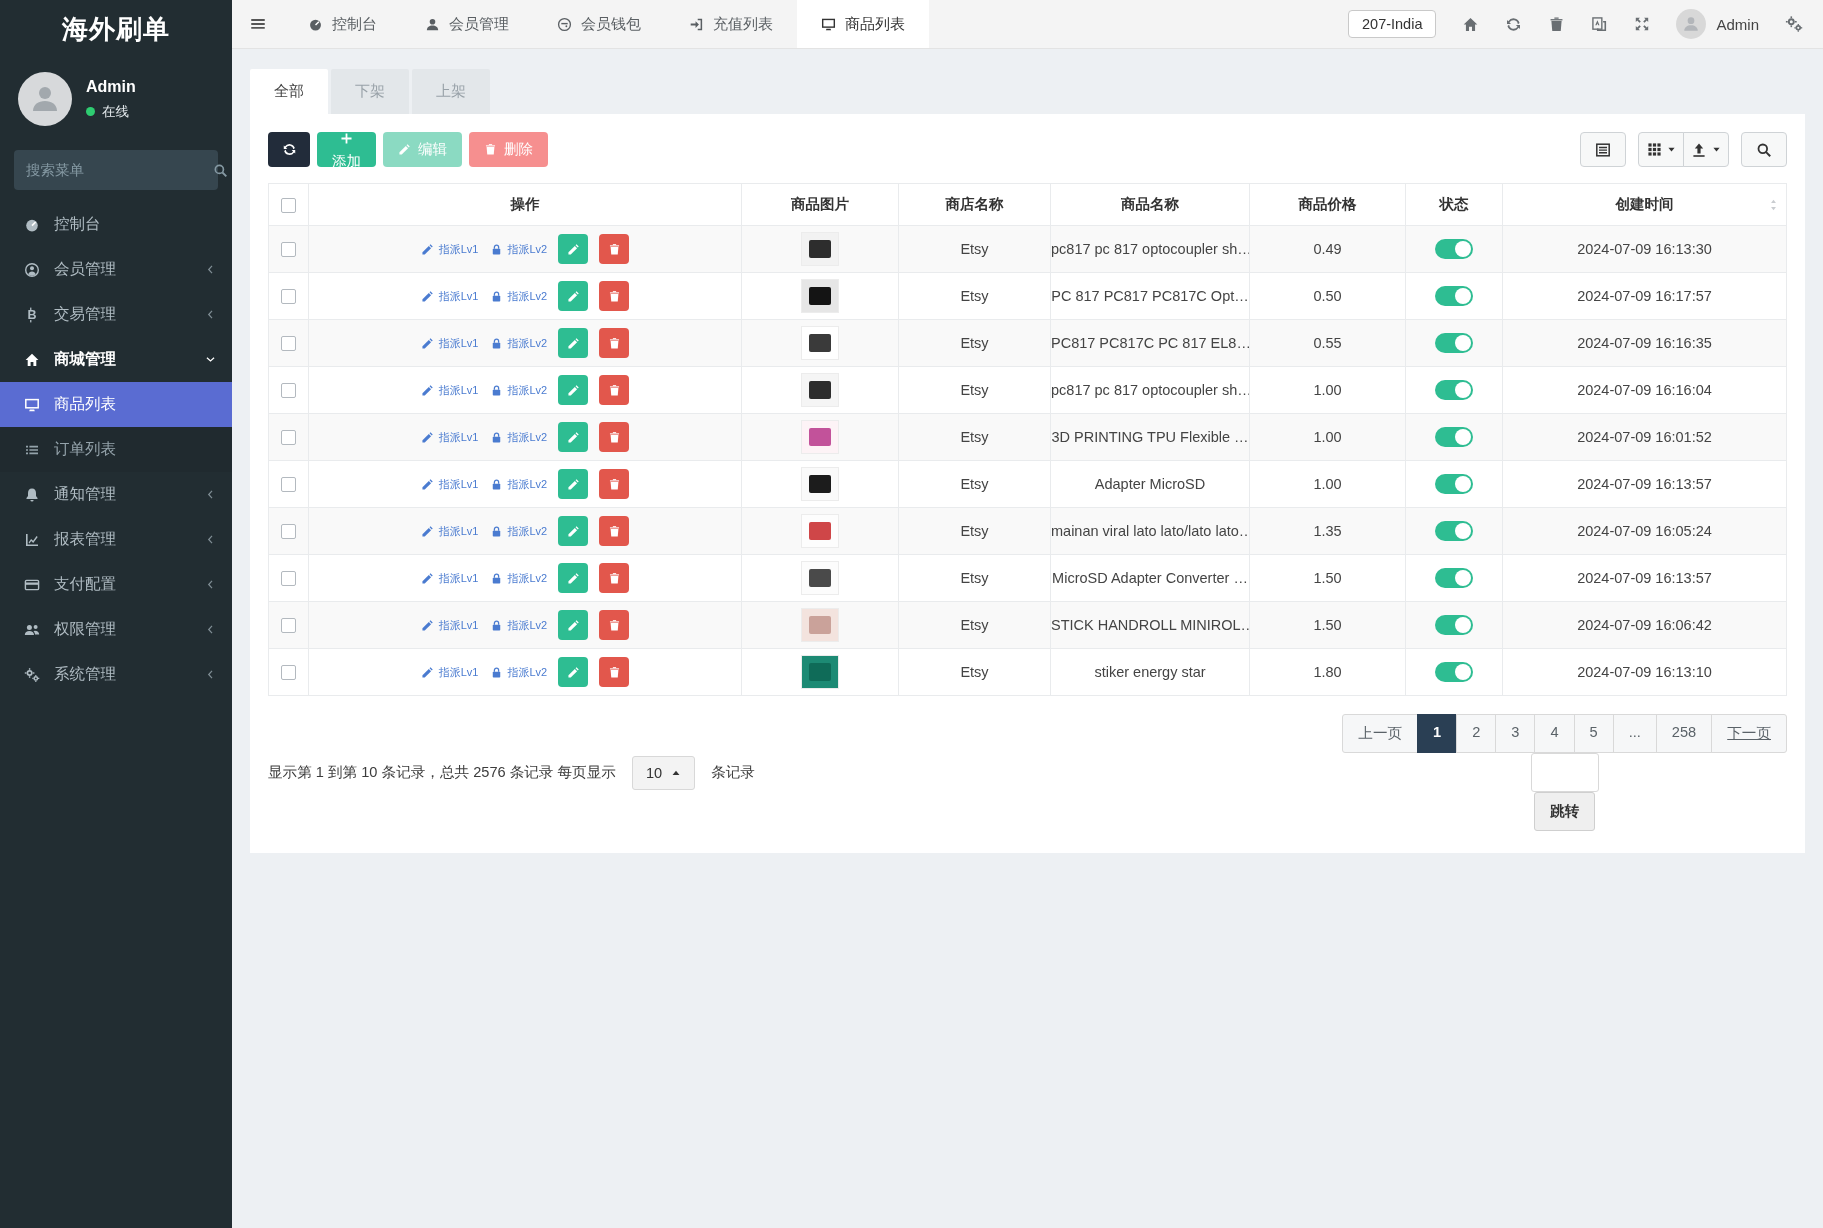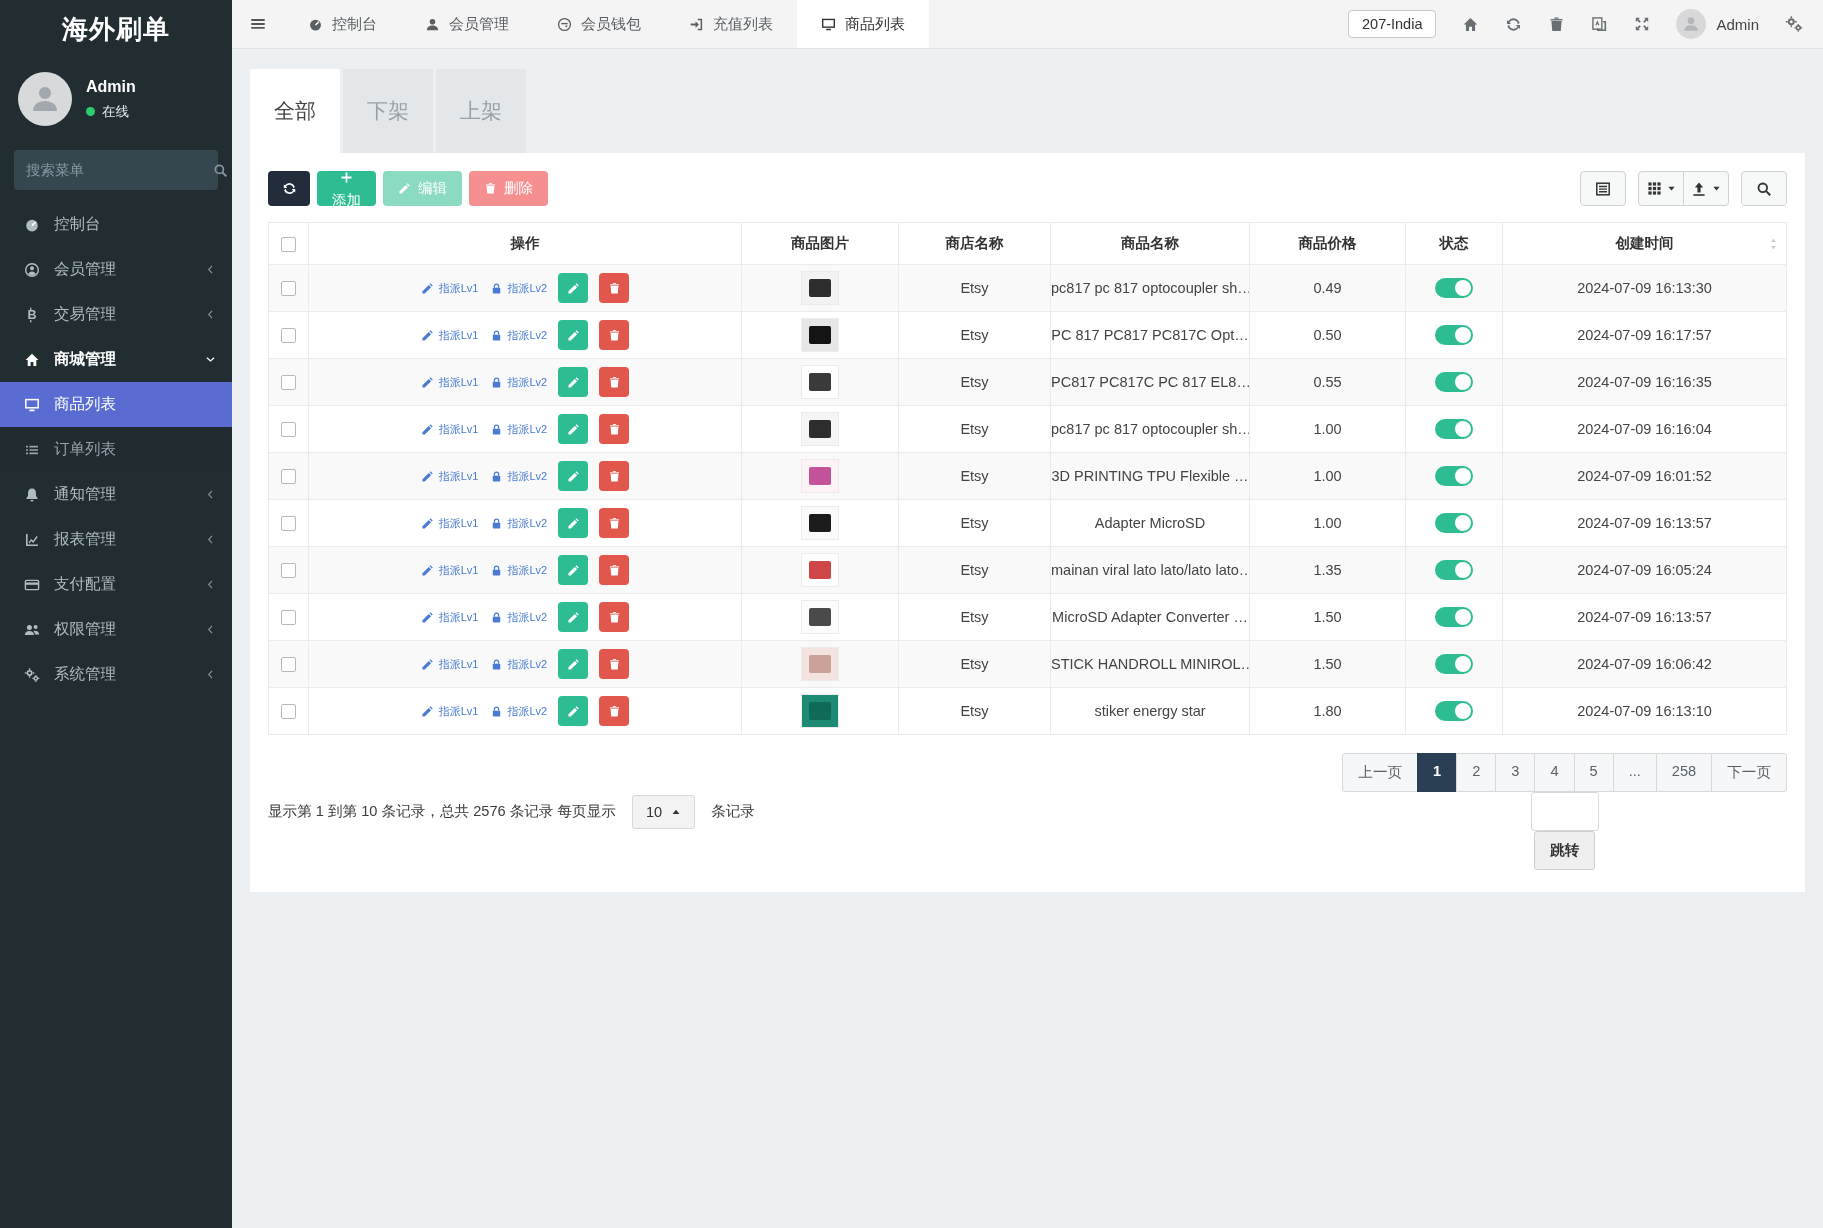--- a/index.html
+++ b/index.html
@@ -41,21 +41,21 @@
   .nav-tab.active { background:#fff; color:#333; }
   .top-right { margin-left:auto; display:flex; align-items:center; gap:26px; padding-right:20px; }
   .region-box { border:1px solid #c9c9c9; background:#fff; border-radius:4px; padding:5px 13px; font-size:14.5px; color:#333; }
   .tb-icon { color:#696e72; display:flex; cursor:pointer; }
   .tb-avatar { width:30px; height:30px; border-radius:50%; background:#d8d8d8; color:#b3b6ba; display:flex; align-items:center; justify-content:center; overflow:hidden; }
   .tb-user { font-size:15px; color:#444; display:flex; align-items:center; gap:10px; }
 
   
   .content { padding:20px 18px 0; }
   .ftabs { display:flex; gap:3px; }
-  .ftab { padding:28px 24px; background:#e3e7ea; color:#98a1a8; font-size:21px; cursor:pointer; border-radius:2px 2px 0 0; }
+  .ftab { padding:13px 24px; background:#e3e7ea; color:#98a1a8; font-size:15px; cursor:pointer; border-radius:2px 2px 0 0; }
   .ftab.active { background:#fff; color:#444; }
   .card { background:#fff; padding:18px 18px 22px; }
 
   .toolbar { display:flex; align-items:center; margin-bottom:16px; }
   .btn { height:35px; border:0; border-radius:4px; color:#fff; font-size:14.5px; font-family:inherit;
          display:inline-flex; align-items:center; gap:7px; padding:0 15px; cursor:pointer; }
   .btn + .btn { margin-left:7px; }
   .btn-refresh { background:#222c3a; width:42px; justify-content:center; padding:0; }
   .btn-add { background:#2ebd92;flex-direction:column; }
   .btn-edit { background:#2ebd92; opacity:.55; cursor:default;font-family:Liberation Serif, serif; }
@@ -89,21 +89,21 @@
   
   .tfoot { margin-top:18px; display:flex; align-items:center; font-size:14.6px; color:#3c3c3c; }
   .summary { display:flex; align-items:center; gap:8px; }
   .page-size { display:inline-flex; align-items:center; gap:9px; border:1px solid #d8d8d8; background:#f3f3f3;
                border-radius:3px; padding:8px 13px; margin:0 8px; cursor:pointer; color:#333; }
   .pager { margin-left:auto; display:flex; align-items:center;flex-direction:column; }
   .pages { display:flex; }
   .page-it { min-width:40px; padding:9px 15px; border:1px solid #d9d9d9; background:#f6f7f8; color:#5a6268;
              font-size:14.6px; text-align:center; margin-left:-1px; cursor:pointer; }
   .pages .page-it:first-child { margin-left:0; border-radius:3px 0 0 3px; }
-  .pages .page-it:last-child { border-radius:0 3px 3px 0; }
+  .pages .page-it:last-child { border-radius:0 3px 3px 0;text-decoration:underline; }
   .page-it.active { background:#2a3f54; border-color:#2a3f54; color:#fff; font-weight:bold; }
   .jump-input { width:68px; height:39px; border:1px solid #d9d9d9; border-radius:3px; margin:0 14px; background:#fff; font-family:inherit; font-size:14.5px; padding:0 8px; }
   .jump-btn { height:39px; padding:0 15px; background:#efefef; border:1px solid #cfcfcf; border-radius:3px;
               font-size:14.5px; font-weight:bold; color:#333; font-family:inherit; cursor:pointer; }
   svg { display:block; }
 </style>
 </head>
 <body>
 
 <div class="app">

